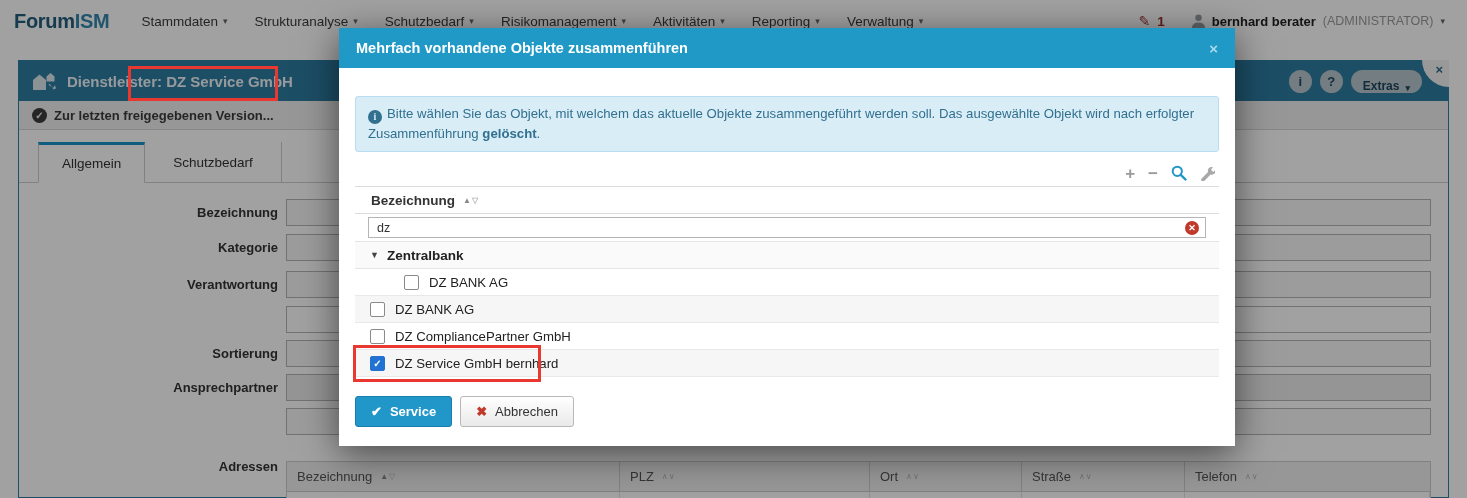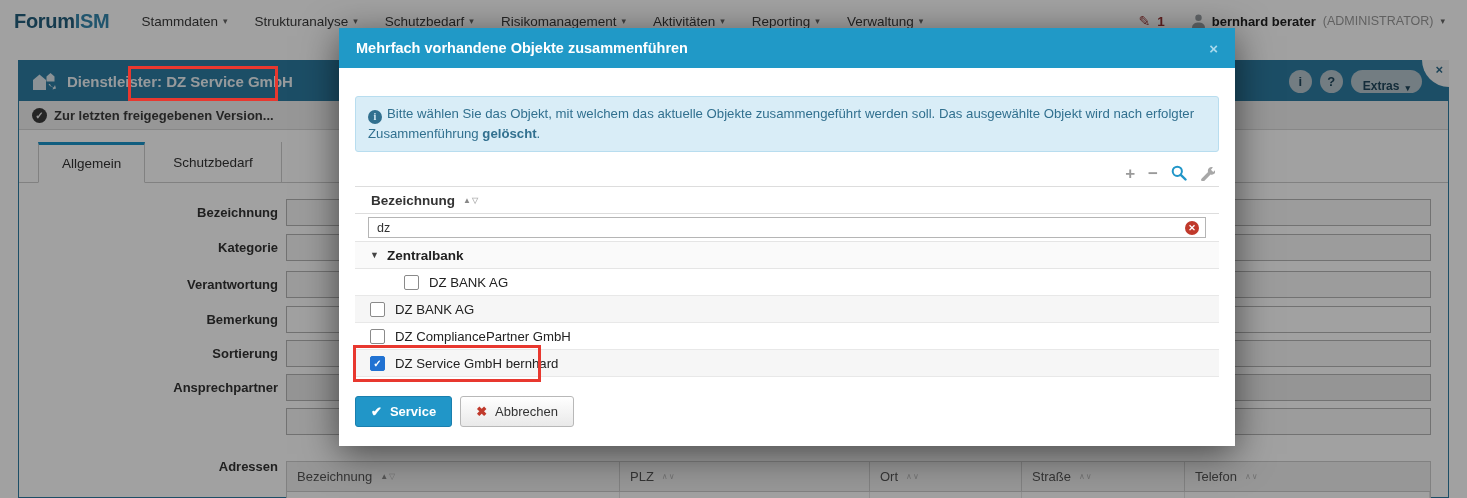--- a/index.html
+++ b/index.html
@@ -190,21 +190,20 @@
   </div>
 
   <div class="tabs">
     <div class="tab active">Allgemein</div>
     <div class="tab inactive">Schutzbedarf</div>
   </div>
 
   <div class="form-label" style="top:138px">Bezeichnung</div>
   <div class="form-label" style="top:173px">Kategorie</div>
   <div class="form-label" style="top:210px">Verantwortung</div>
-  <div class="form-label" style="top:245px">Bemerkung</div>
   <div class="form-label" style="top:279px">Sortierung</div>
   <div class="form-label" style="top:313px">Ansprechpartner</div>
   <div class="form-label" style="top:392px">Adressen</div>
 
   <div class="form-field" style="top:138px"></div>
   <div class="form-field" style="top:173px"></div>
   <div class="form-field" style="top:210px"></div>
   <div class="form-field white" style="top:245px"></div>
   <div class="form-field" style="top:279px"></div>
   <div class="form-field dark" style="top:313px"></div>

